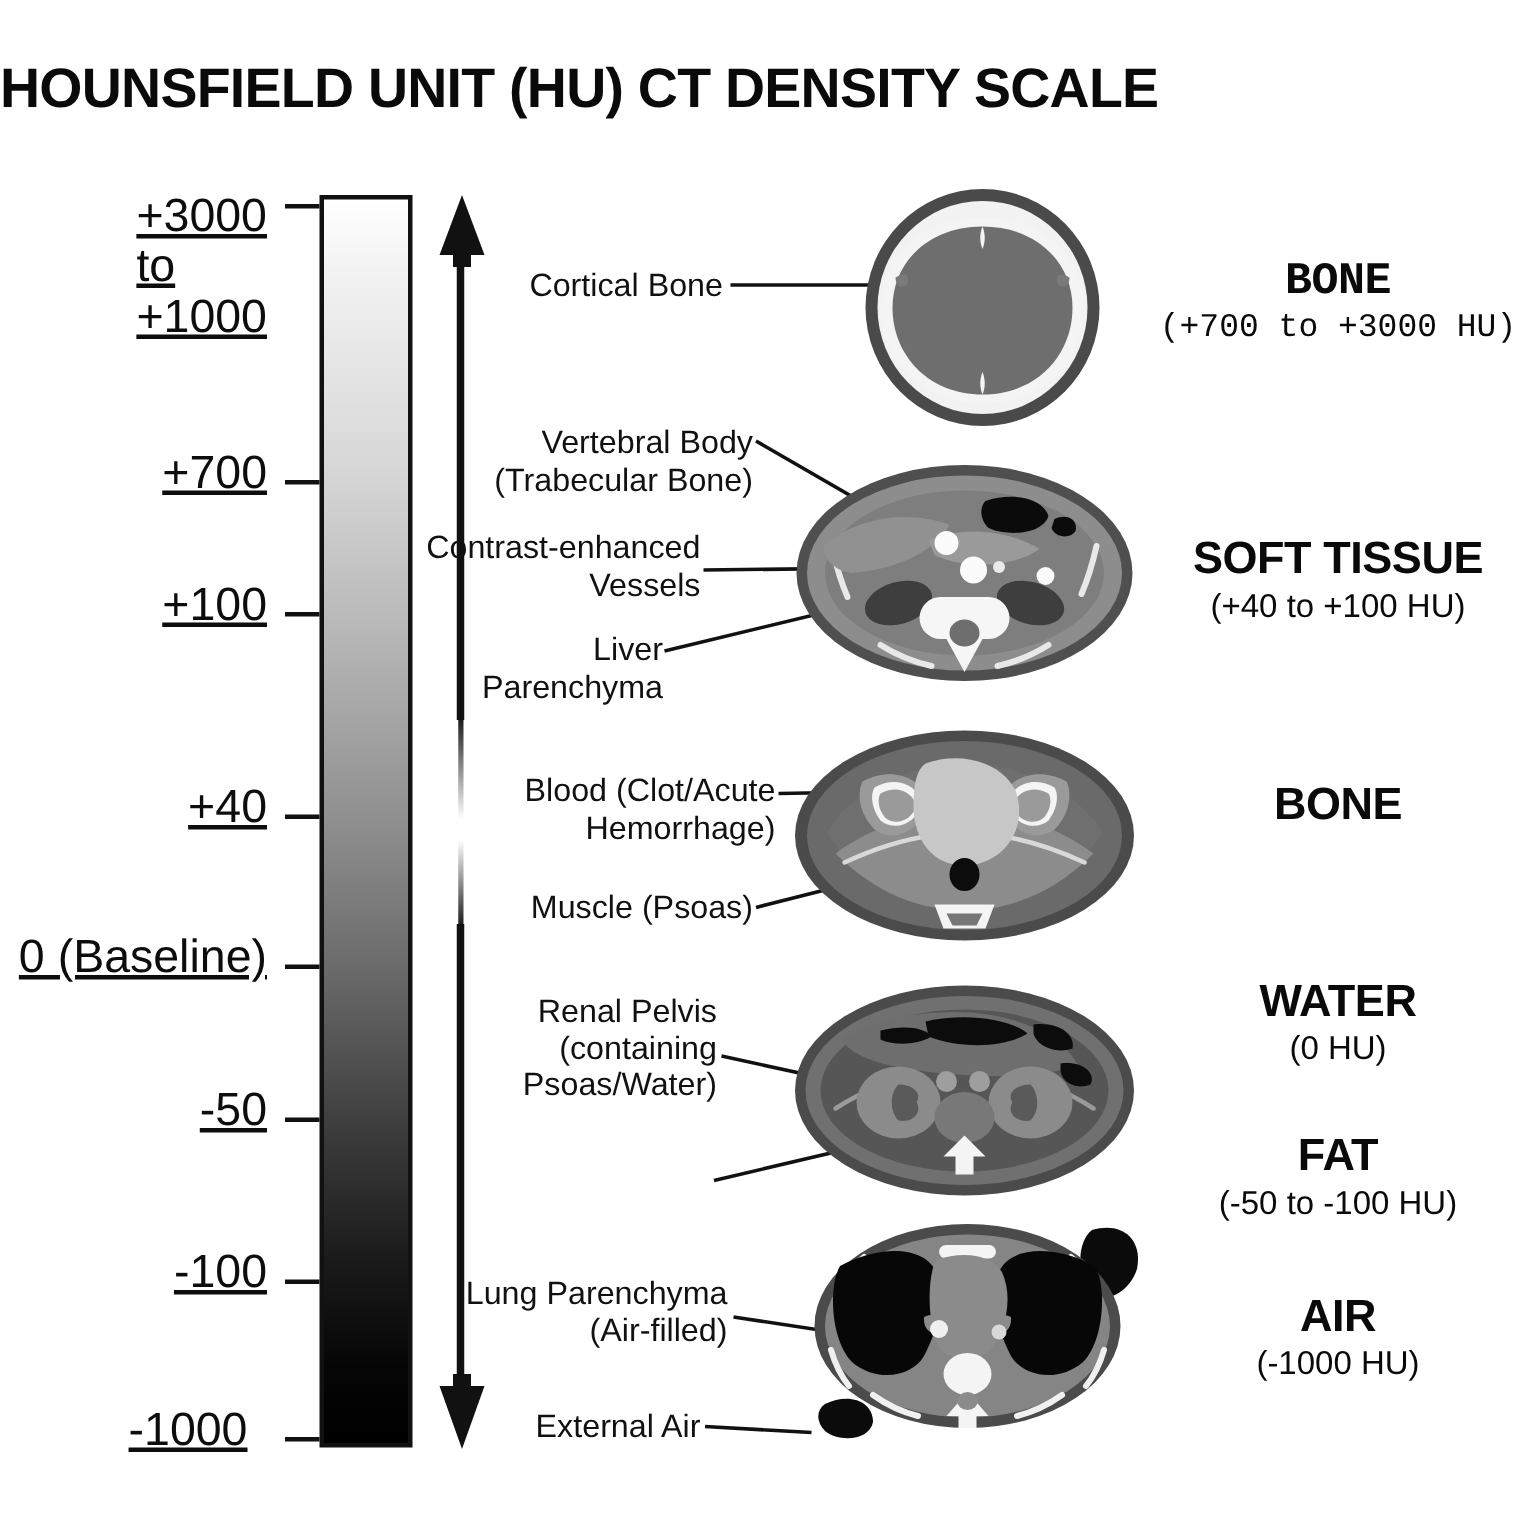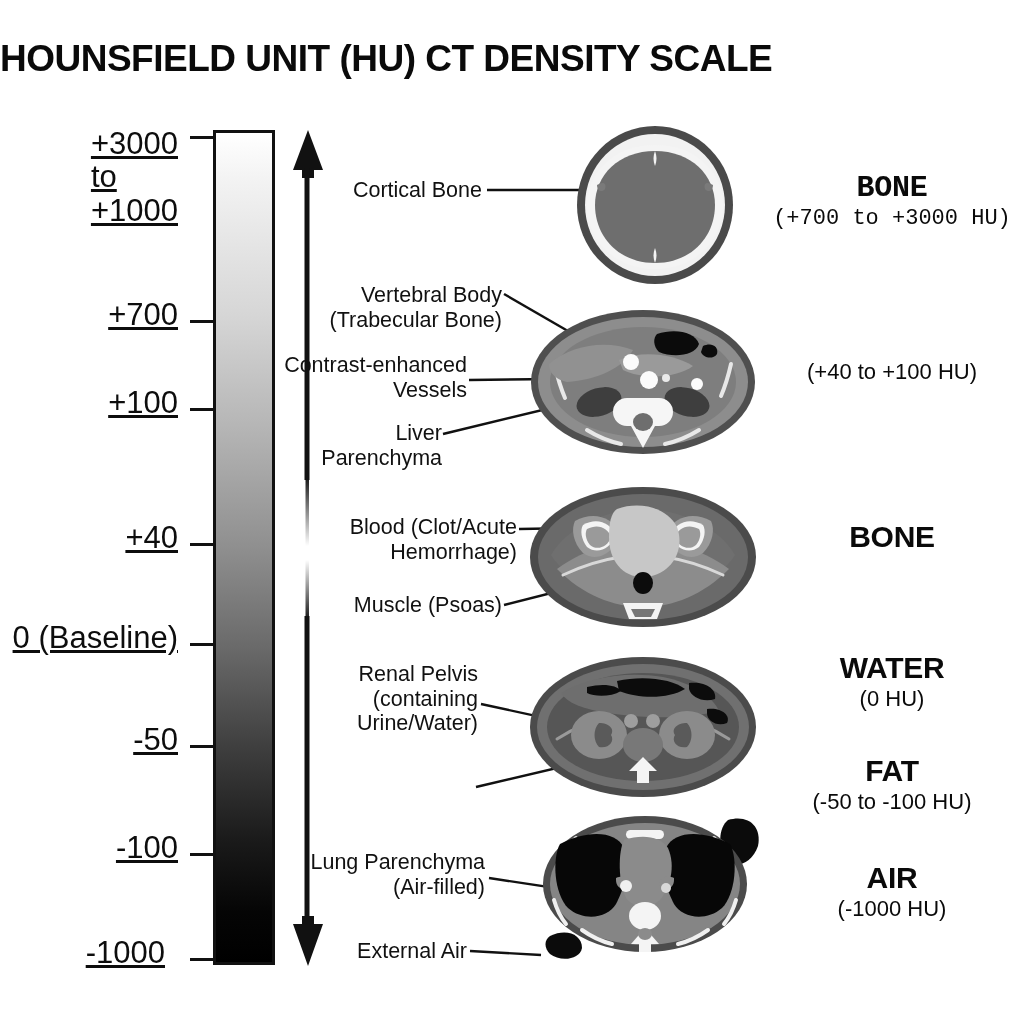--- a/index.html
+++ b/index.html
@@ -146,21 +146,21 @@
 Vessels</div>
   <div class="callout r" style="left:240px;top:283px;width:262px;">Vertebral Body
 (Trabecular Bone)</div>
   <div class="callout r" style="left:230px;top:421px;width:212px;">Liver
 Parenchyma</div>
   <div class="callout r" style="left:255px;top:515px;width:262px;">Blood (Clot/Acute
 Hemorrhage)</div>
   <div class="callout r" style="left:250px;top:593px;width:252px;">Muscle (Psoas)</div>
   <div class="callout r" style="left:250px;top:662px;width:228px;">Renal Pelvis
 (containing
-Urine/Water)</div>
+Psoas/Water)</div>
   <div class="callout r" style="left:240px;top:850px;width:245px;">Lung Parenchyma
 (Air-filled)</div>
   <div class="callout r" style="left:250px;top:939px;width:217px;">External Air</div>
 
   <div class="ct" style="left:545px;top:123px;">
     <svg width="220" height="165" viewBox="0 0 220 165">
       <ellipse cx="110" cy="82" rx="78" ry="79" fill="#4a4a4a"></ellipse>
       <ellipse cx="110" cy="82" rx="70" ry="71" fill="#f2f2f2"></ellipse>
       <path d="M110 22 C150 22 178 48 178 82 C178 118 150 146 110 146
                C70 146 42 118 42 82 C42 48 70 22 110 22 Z" fill="#f4f4f4"></path>
@@ -299,20 +299,21 @@
       <ellipse cx="125" cy="126" rx="7" ry="6" fill="#8b8b8b"></ellipse>
     </svg>
   </div>
 
   <div class="cat" style="top:172px;font-family:Liberation Mono, monospace;">
     <div class="cat-name">BONE</div>
     <div class="cat-range">(+700 to +3000 HU)</div>
   </div>
 
   <div class="cat" style="top:357px;">
+    <div class="cat-name">SOFT TISSUE</div>
     <div class="cat-range">(+40 to +100 HU)</div>
   </div>
 
   <div class="cat" style="top:521px;">
     <div class="cat-name">BONE</div>
   </div>
 
   <div class="cat" style="top:652px;">
     <div class="cat-name">WATER</div>
     <div class="cat-range">(0 HU)</div>

